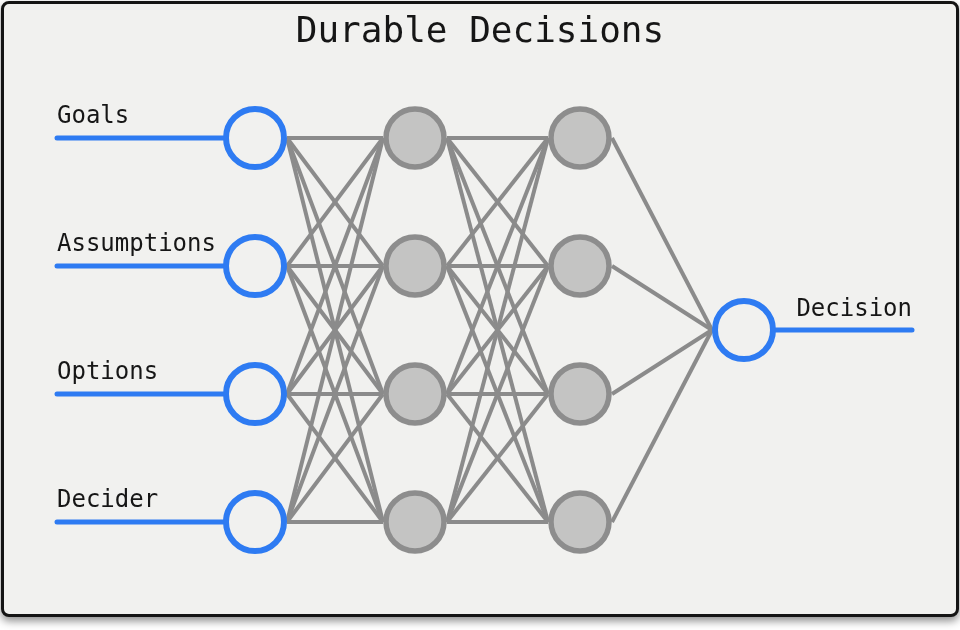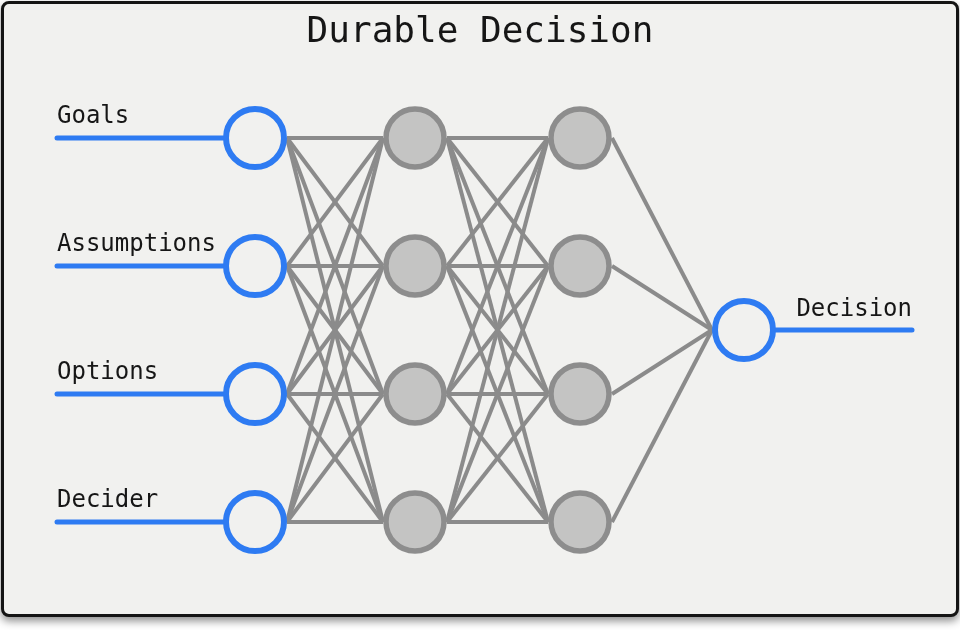--- a/index.html
+++ b/index.html
@@ -104,14 +104,14 @@
       <circle cx="576" cy="262" r="29" fill="#c4c4c3" stroke="#8d8d8d" stroke-width="5.5"></circle>
       <circle cx="576" cy="390" r="29" fill="#c4c4c3" stroke="#8d8d8d" stroke-width="5.5"></circle>
       <circle cx="576" cy="518" r="29" fill="#c4c4c3" stroke="#8d8d8d" stroke-width="5.5"></circle>
       <circle cx="740" cy="326" r="29" fill="#f1f1ef" stroke="#2e7bf2" stroke-width="6"></circle>
       <text x="53" y="119" font-size="24" text-anchor="start">Goals</text>
       <text x="53" y="247" font-size="24" text-anchor="start">Assumptions</text>
       <text x="53" y="375" font-size="24" text-anchor="start">Options</text>
       <text x="53" y="503" font-size="24" text-anchor="start">Decider</text>
       <text x="908" y="312" font-size="24" text-anchor="end">Decision</text>
     </svg>
-  <div class="diagram-title">Durable Decision</div>
+  <div class="diagram-title">Durable Decisions</div>
 </div>
 
 </body></html>

